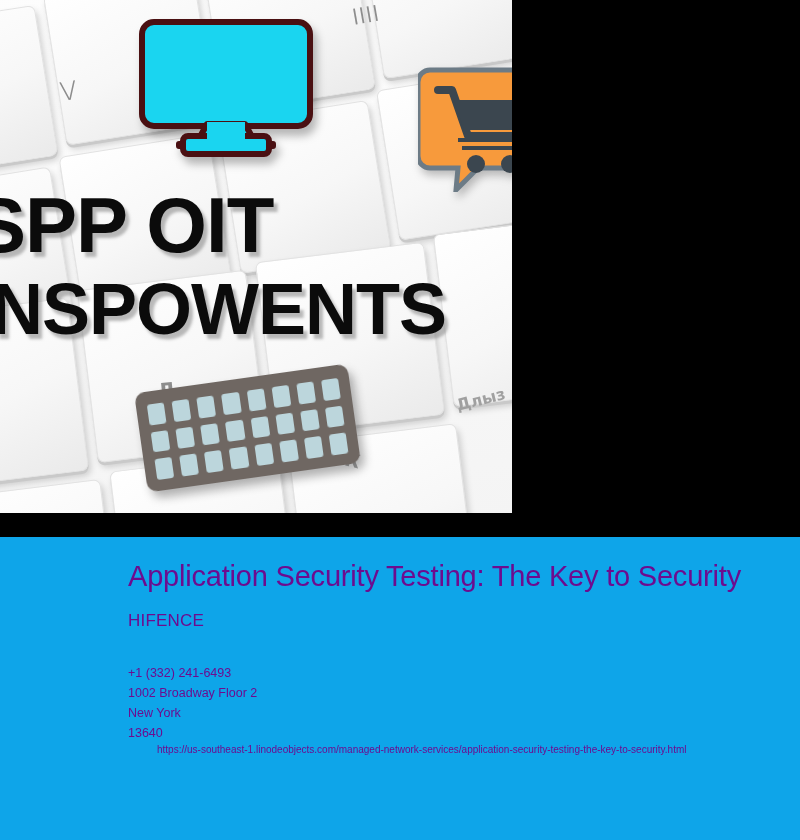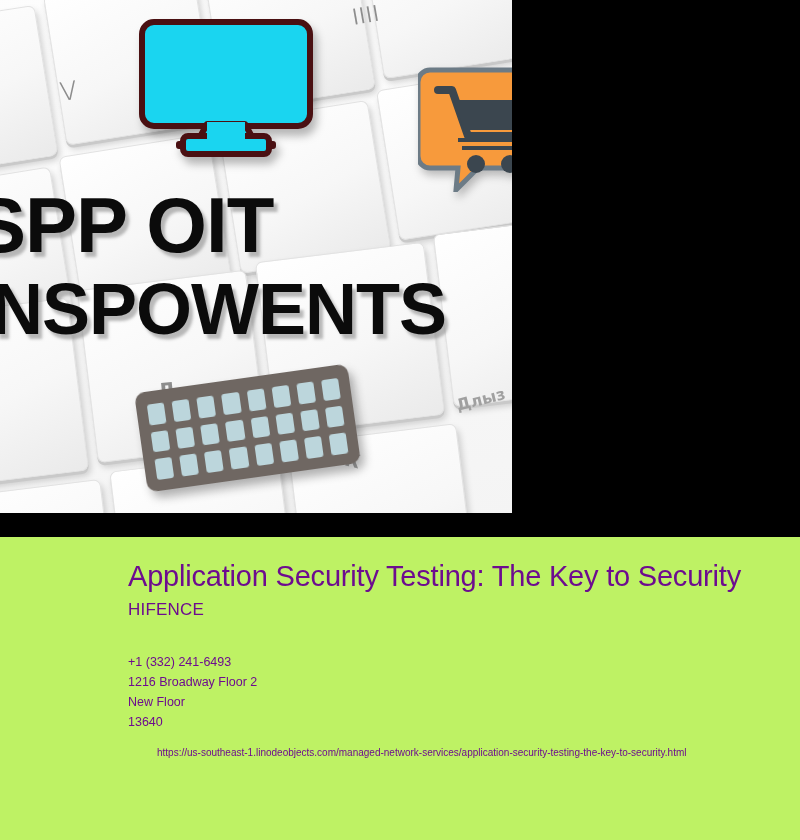--- a/index.html
+++ b/index.html
@@ -159,50 +159,50 @@
     background: #000000;
   }
 
   
   #info-panel {
     position: absolute;
     left: 0;
     top: 537px;
     width: 800px;
     height: 303px;
-    background: #bef264;
+    background: #0ea5e9;
   }
   #info-inner {
     padding: 24px 40px 0 128px;
   }
   #doc-title {
     margin: 0;
     font-size: 29px;
     line-height: 1.06;
     font-weight: 400;
     color: #6d0c8f;
     letter-spacing: -0.2px;
   }
   #brand {
-    margin: 8px 0 0 0;
+    margin: 19px 0 0 0;
     font-size: 17px;
     font-weight: 400;
     color: #6d0c8f;
     letter-spacing: .2px;
   }
   #contact {
     margin-top: 32px;
   }
   #contact .line {
     font-size: 12.5px;
     line-height: 20px;
     color: #6d0c8f;
   }
   #source-url {
-    margin-top: 14px;
+    margin-top: 0;
     font-size: 10px;
     line-height: 14px;
     color: #6d0c8f;
     word-break: break-all;
     text-decoration: none;
     display: block;
     padding-left: 29px;
   }
 </style>
 </head>
@@ -297,22 +297,22 @@
 
   <div id="info-panel">
     <div id="info-inner">
 
       <h1 id="doc-title">Application Security Testing: The Key to Security</h1>
 
       <div id="brand">HIFENCE</div>
 
       <div id="contact">
         <div class="line">+1 (332) 241-6493</div>
-        <div class="line">1216 Broadway Floor 2</div>
-        <div class="line">New Floor</div>
+        <div class="line">1002 Broadway Floor 2</div>
+        <div class="line">New York</div>
         <div class="line">13640</div>
       </div>
 
       <a id="source-url" href="#">https://us-southeast-1.linodeobjects.com/managed-network-services/application-security-testing-the-key-to-security.html</a>
 
     </div>
   </div>
 
 </div>
 

